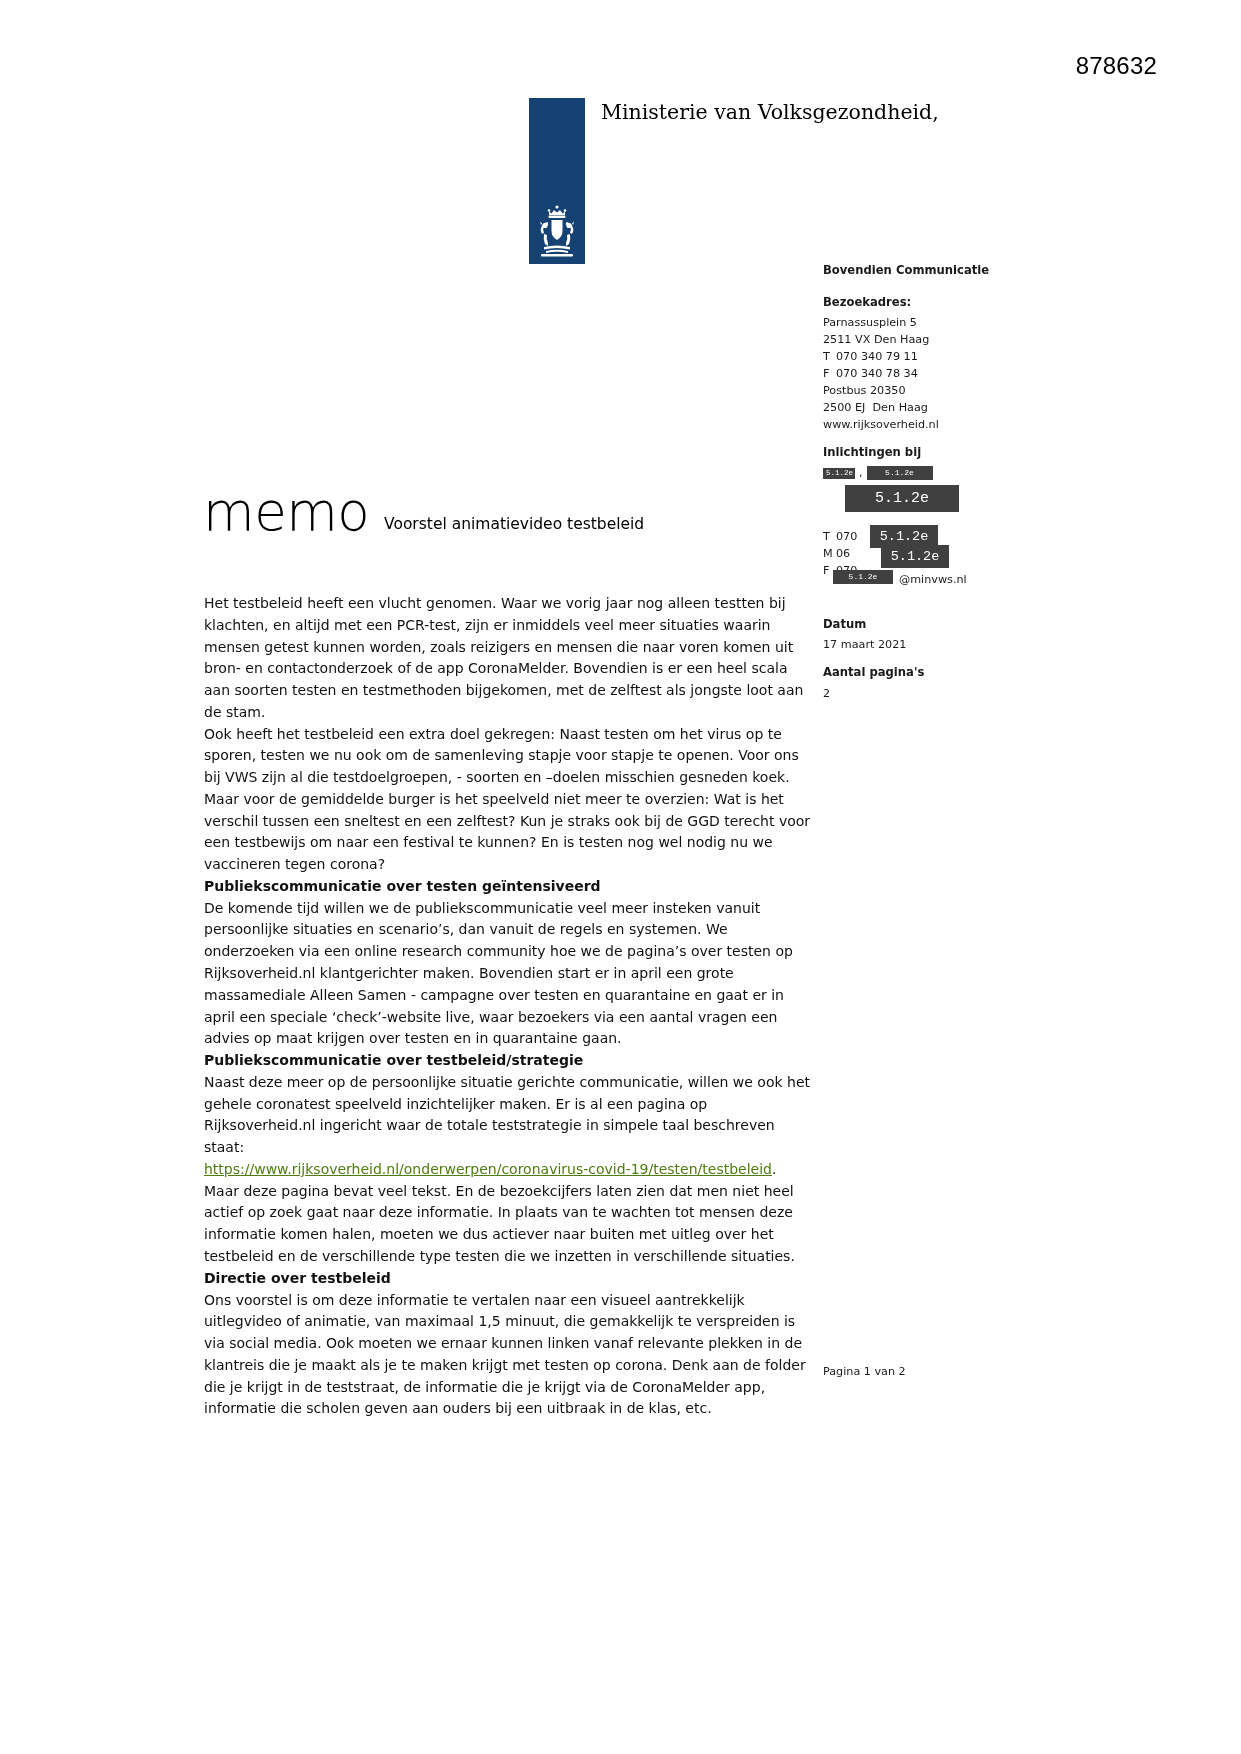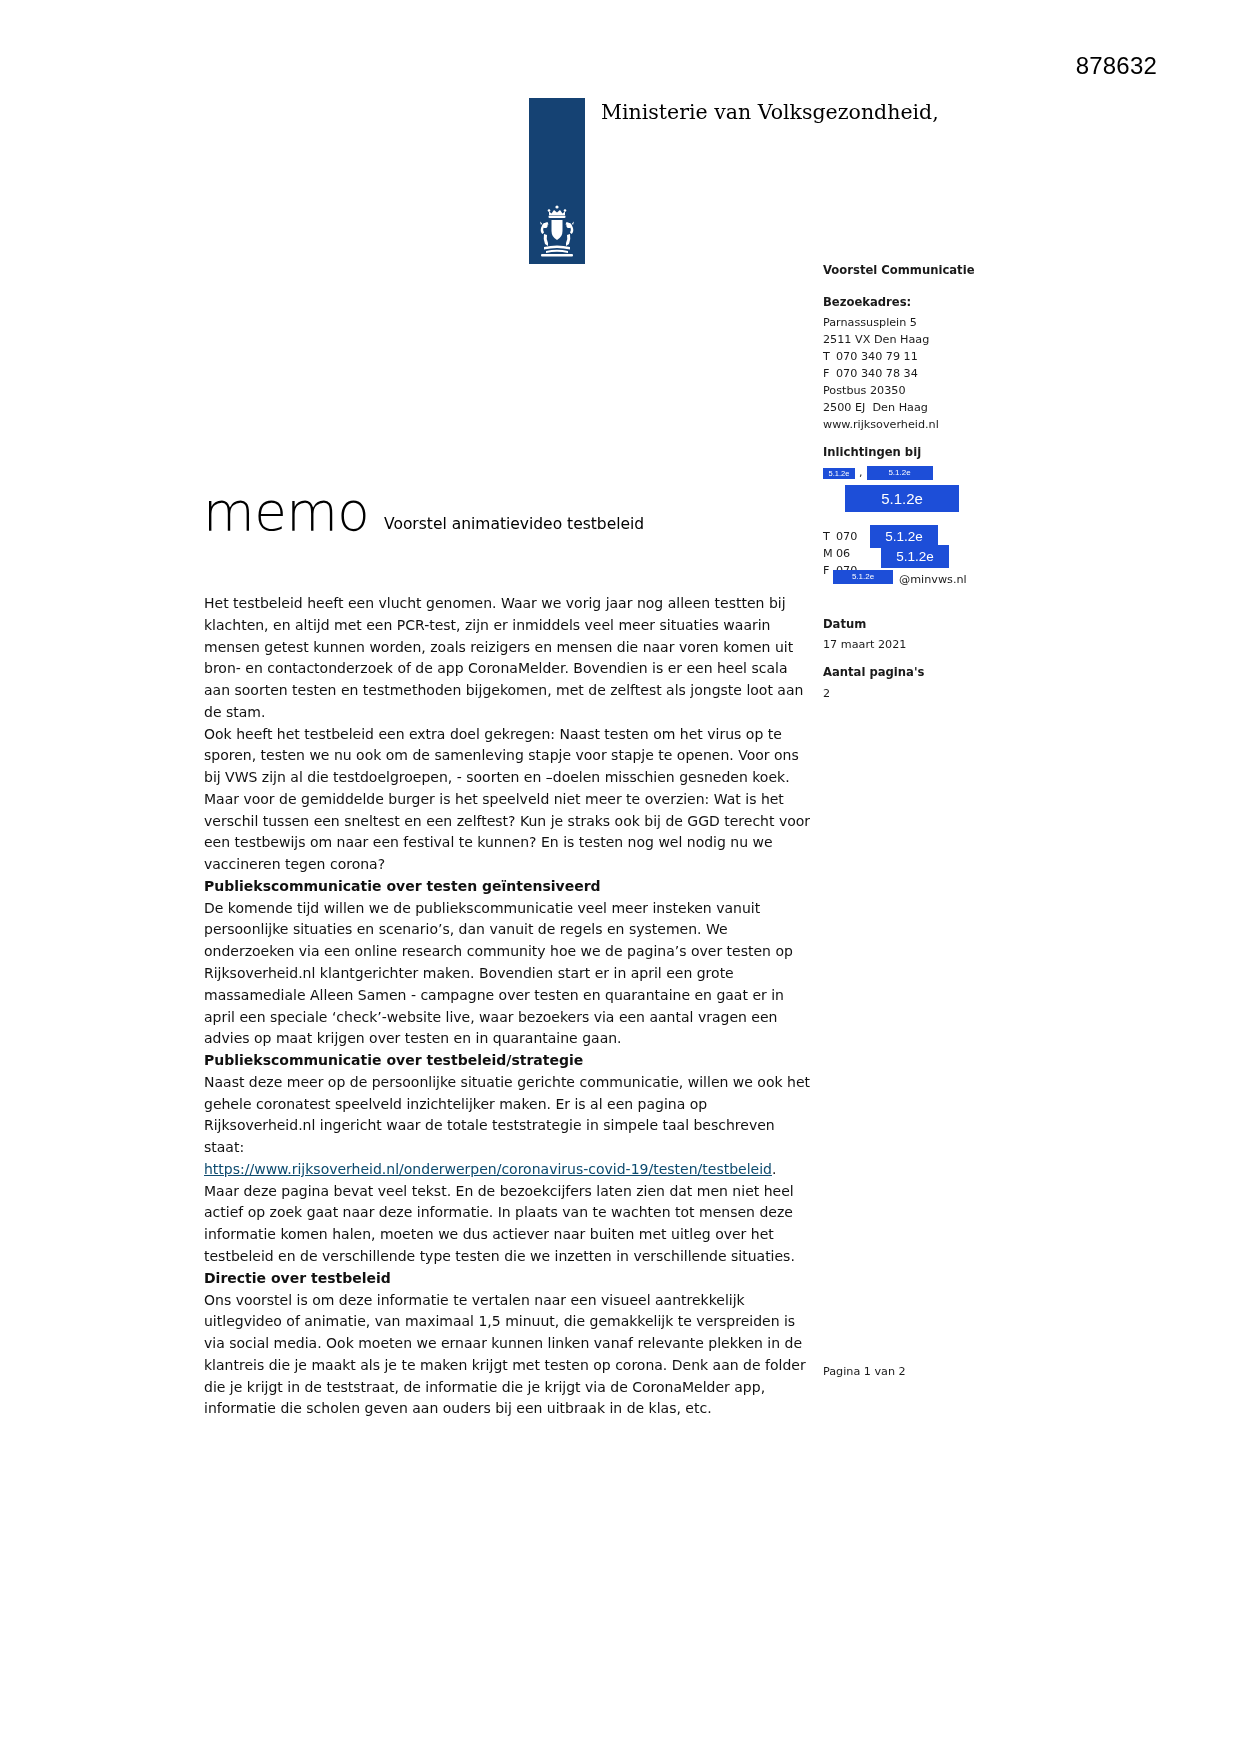--- a/index.html
+++ b/index.html
@@ -82,25 +82,25 @@
   .sb-gap { height: 11px; }
   .sb-line { white-space: pre; }
   .sb-label {
     display: inline-block;
     width: 13px;
   }
 
   
   .redact {
     display: inline-block;
-    background: #1d4ed8;
+    background: #404040;
     color: #ffffff;
     text-align: center;
     vertical-align: middle;
-    font-family: Liberation Sans, sans-serif;
+    font-family: Liberation Mono, monospace;
     line-height: 1;
     box-sizing: border-box;
   }
   .r-sm { font-size: 7.5px; padding: 2px 3px; }
   .r-md { font-size: 8px;  padding: 3px 4px; }
   .r-lg { font-size: 13.5px; padding: 5px 6px; }
   .r-xl { font-size: 15px; padding: 6px 8px; }
 
   .inl-row1 { margin-top: 2px; display: flex; align-items: center; gap: 4px; }
   .inl-row1 .comma { font-size: 11px; }
@@ -147,21 +147,21 @@
     color: #111;
   }
   .body p { margin: 0; }
   .body .para + .para { margin-top: 0; }
   .sec-head {
     font-weight: bold;
     margin-top: 22px;
     margin-bottom: 1px;
   }
   .link {
-    color: #0c4a6e;
+    color: #4d7c0f;
   }
 
   
   .footer {
     position: absolute;
     left: 823px;
     top: 1365px;
     font-family: "DejaVu Sans", sans-serif;
     font-size: 11.2px;
     color: #1a1a1a;
@@ -203,21 +203,21 @@
         </g>
       </svg>
     </div>
     <div class="logo-text">
       <div>Ministerie van Volksgezondheid,</div>
     </div>
   </div>
 
   <div class="sidebar">
 
-    <div class="sb-head">Voorstel Communicatie</div>
+    <div class="sb-head">Bovendien Communicatie</div>
 
     <div class="sb-gap"></div>
 
     <div class="sb-head">Bezoekadres:</div>
     <div class="sb-line">Parnassusplein 5</div>
     <div class="sb-line">2511 VX Den Haag</div>
     <div class="sb-line"><span class="sb-label">T</span><span>070 340 79 11</span></div>
     <div class="sb-line"><span class="sb-label">F</span><span>070 340 78 34</span></div>
     <div class="sb-line">Postbus 20350</div>
     <div class="sb-line">2500 EJ  Den Haag</div>

